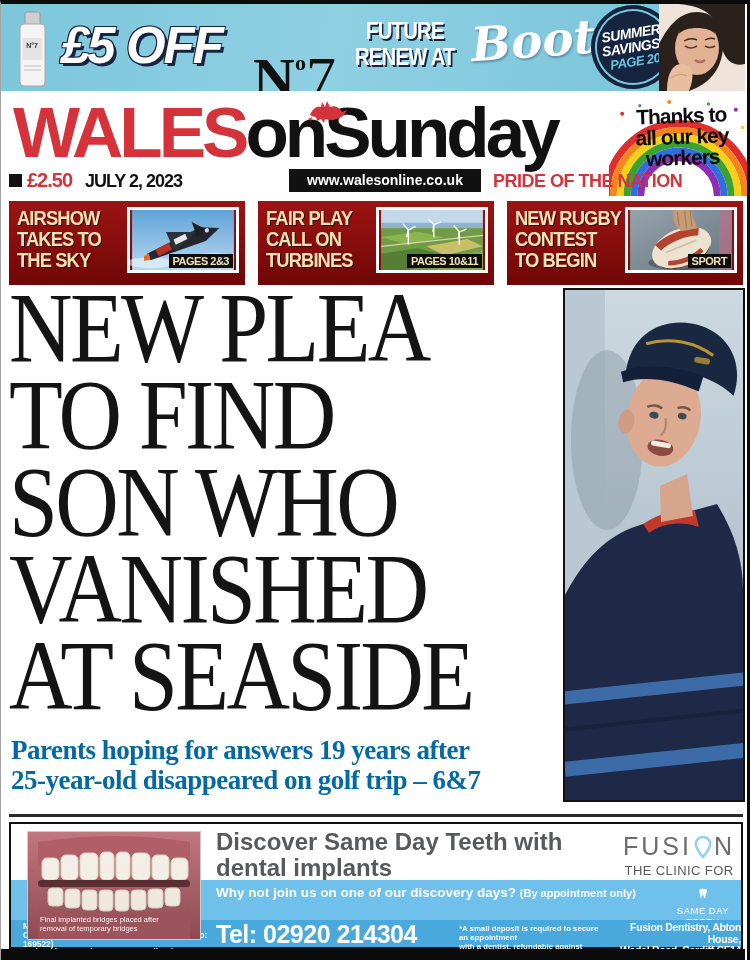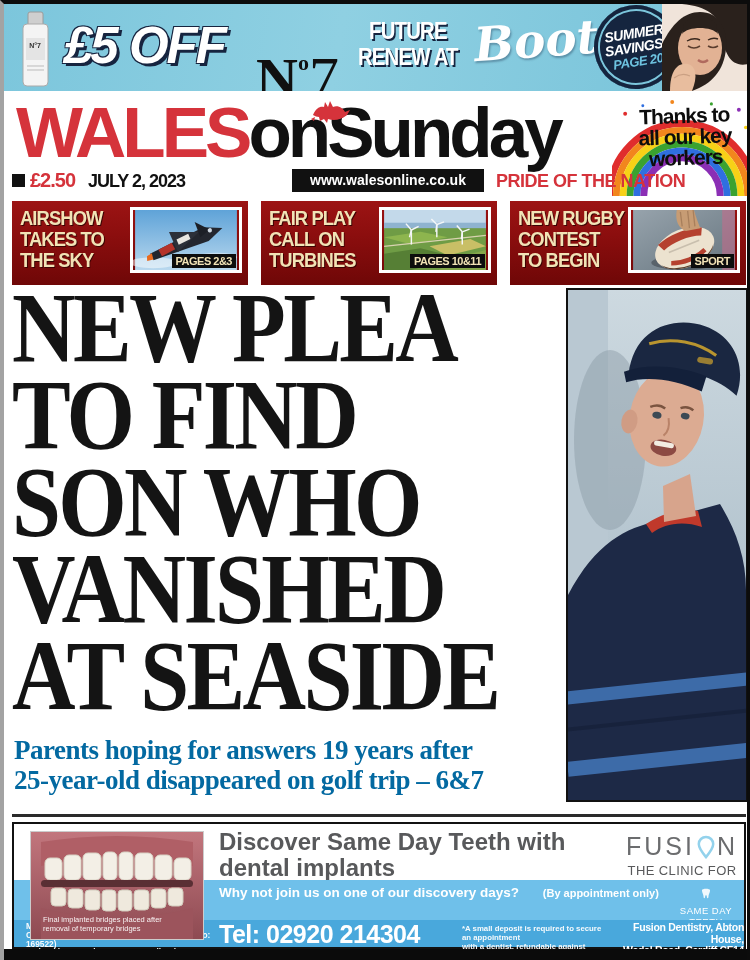--- a/index.html
+++ b/index.html
@@ -1,18 +1,18 @@
 <!DOCTYPE html>
 <html><head>
 <meta charset="utf-8">
 <style>
   html,body{margin:0;padding:0;background:#444;}
   .page{position:relative;width:750px;height:960px;background:#fff;overflow:hidden;
         font-family:"Liberation Sans",sans-serif;box-sizing:border-box;
-        border-left:4px solid #a3a3a3;border-right:3px solid #0c0c0c;border-top:4px solid #0c0c0c;}
+        border-left:1px solid #a3a3a3;border-right:3px solid #0c0c0c;border-top:4px solid #0c0c0c;}
   .abs{position:absolute;}
 
   
   .banner{left:0;top:0;width:744px;height:87px;background:linear-gradient(100deg,#7cc6dc 0%,#8fd0e2 45%,#76c2d9 100%);overflow:hidden;}
   .banner-offer{left:60px;top:12px;font-size:51px;font-weight:bold;color:#fff;letter-spacing:-2px;
     text-shadow:3px 3px 0 #16243f,-1px -1px 0 #16243f,1px -1px 0 #16243f,-1px 1px 0 #16243f;font-style:italic;}
   .brand{left:252px;top:4px;color:#101010;font-family:"Liberation Serif",serif;margin-top:36px;}
   .brand .n{font-size:58px;font-weight:bold;}
   .brand .o{font-size:22px;vertical-align:28px;font-weight:bold;}
   .brand .seven{font-size:60px;font-weight:normal;}
@@ -47,40 +47,40 @@
   
   .teaser{top:197px;width:236px;height:84px;background:linear-gradient(180deg,#9c1414 0%,#8c0e0e 40%,#6f0707 100%);box-sizing:border-box;}
   .t1{left:8px;} .t2{left:257px;} .t3{left:506px;}
   .teaser-text{left:8px;top:7px;width:116px;color:#f2e3b6;font-weight:bold;font-size:20px;line-height:21px;
     letter-spacing:-1px;text-shadow:1px 1px 0 #3a0303;transform:scaleX(.92);transform-origin:left;}
   .teaser-img{right:6px;top:6px;width:112px;height:66px;border:3px solid #fff;box-sizing:border-box;}
   .teaser-badge{right:12px;top:53px;background:#0d0d0d;color:#f2e3b6;font-weight:bold;font-size:11px;
     padding:1px 4px;letter-spacing:-.5px;}
 
   
-  .headline{left:8px;top:280px;width:556px;font-family:"Liberation Serif",serif;font-weight:bold;
+  .headline{left:8px;top:280px;width:556px;font-family:"Liberation Serif",serif;font-weight:normal;
     color:#141414;font-size:100px;line-height:87px;letter-spacing:-3px;}
   .headline .hl{display:inline-block;transform:scaleX(.88);transform-origin:left;white-space:nowrap;}
   .photo{left:562px;top:284px;width:182px;height:514px;border:2px solid #111;box-sizing:border-box;}
   .subhead{left:10px;top:731px;width:556px;font-family:"Liberation Serif",serif;font-weight:bold;
     color:#0369a1;font-size:27px;line-height:30px;letter-spacing:-.5px;}
 
   .divider{left:8px;top:810px;width:734px;height:3px;background:#2a2a2a;}
 
   
   .ad{left:8px;top:818px;width:734px;height:127px;border:2px solid #111;box-sizing:border-box;background:#fff;}
   .ad-mid{left:0;top:56px;width:730px;height:40px;background:#6fc0ea;}
   .ad-bot{left:0;top:96px;width:730px;height:27px;background:#49a8dc;}
   .ad-title{left:205px;top:5px;color:#58595b;font-weight:bold;font-size:24px;line-height:26px;}
   .fusion{left:608px;top:8px;width:120px;text-align:center;}
   .fusion-word{color:#6b6c6e;font-size:25px;letter-spacing:3px;display:flex;align-items:center;justify-content:center;}
   .fusion-sub{font-size:13px;margin-top:2px;color:#58595b;letter-spacing:.4px;}
   .fusion-sub .lt{color:#9fd4e8;}
   .ad-mid-l1{left:205px;top:5px;color:#fff;font-weight:bold;font-size:13.5px;}
-  .ad-mid-l1 .small{font-size:11px;font-weight:bold;margin-left:20px;}
+  .ad-mid-l1 .small{font-size:11px;font-weight:bold;}
   .ad-mid-l2{left:205px;top:21px;color:#fff;font-weight:bold;font-size:12.5px;}
   .sameday{left:652px;top:6px;width:80px;text-align:center;color:#fff;}
   .sameday .sd-label{font-size:9.5px;letter-spacing:.5px;margin-top:1px;}
   .ad-team{left:12px;top:2px;width:190px;color:#fff;font-size:8.3px;line-height:8.8px;font-weight:bold;opacity:.95;}
   .ad-tel{left:205px;top:0px;color:#fff;font-weight:bold;font-size:25px;letter-spacing:-.5px;}
   .ad-disc{left:448px;top:4px;width:150px;color:#fff;font-size:7.8px;line-height:9px;font-weight:bold;opacity:.95;}
   .ad-addr{left:592px;top:2px;width:138px;text-align:right;color:#fff;font-weight:bold;font-size:10.5px;line-height:11.5px;letter-spacing:-.3px;}
   .teeth{left:17px;top:8px;width:172px;height:107px;box-shadow:0 0 0 1px #ccc;}
 
   .bottom-strip{left:0;top:945px;width:744px;height:15px;background:#0b0b0b;}

